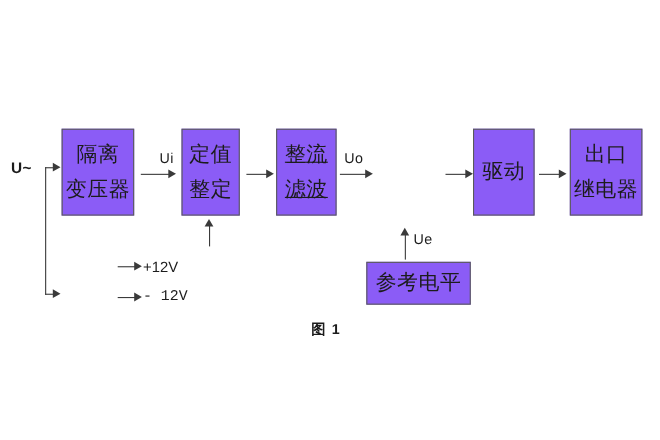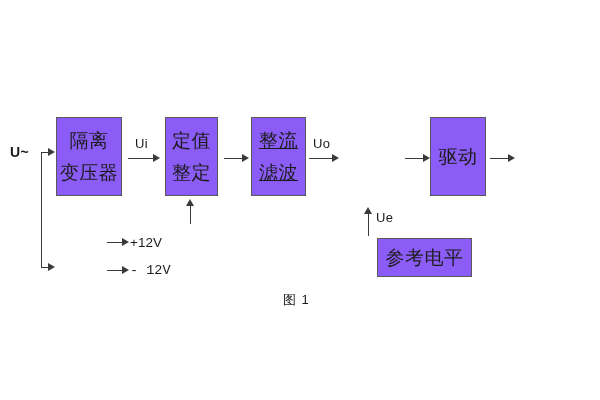--- a/index.html
+++ b/index.html
@@ -92,21 +92,21 @@
   <div class="rail h-line" style="left:41px; top:152px; width:9px;"></div>
   <div class="arrow-head right" style="left:48px; top:148px;"></div>
   <div class="rail h-line" style="left:41px; top:267px; width:9px;"></div>
   <div class="arrow-head right" style="left:48px; top:263px;"></div>
 
   <div class="block" style="left:56px; top:117px; width:66px; height:79px;">
     <span class="ln">隔离</span>
     <span class="ln">变压器</span>
   </div>
 
-  <div class="sig-label" style="left:135px; top:136px;">Ui</div>
+  <div class="sig-label" style="left:145px; top:136px;">Ui</div>
   <div class="rail h-line" style="left:128px; top:158px; width:27px;"></div>
   <div class="arrow-head right" style="left:153px; top:154px;"></div>
 
   <div class="block" style="left:165px; top:117px; width:53px; height:79px;">
     <span class="ln">定值</span>
     <span class="ln">整定</span>
   </div>
 
   <div class="rail h-line" style="left:224px; top:158px; width:20px;"></div>
   <div class="arrow-head right" style="left:242px; top:154px;"></div>
@@ -124,37 +124,41 @@
   <div class="rail h-line" style="left:405px; top:158px; width:20px;"></div>
   <div class="arrow-head right" style="left:423px; top:154px;"></div>
 
   <div class="block single" style="left:430px; top:117px; width:56px; height:79px;">
     <span class="ln">驱动</span>
   </div>
 
   <div class="rail h-line" style="left:490px; top:158px; width:20px;"></div>
   <div class="arrow-head right" style="left:508px; top:154px;"></div>
 
+  <div class="block" style="left:518px; top:117px; width:66px; height:79px;">
+    <span class="ln">出口</span>
+    <span class="ln">继电器</span>
+  </div>
 
 
   <div class="rail h-line" style="left:107px; top:242px; width:17px;"></div>
   <div class="arrow-head right" style="left:122px; top:238px;"></div>
   <div class="vlabel" style="left:130px; top:235px;">+12V</div>
 
   <div class="rail h-line" style="left:107px; top:270px; width:17px;"></div>
   <div class="arrow-head right" style="left:122px; top:266px;"></div>
   <div class="vlabel" style="left:130px; top:263px;font-family:Liberation Mono, monospace;">- 12V</div>
 
 
   <div class="rail v-line" style="left:190px; top:205px; height:19px;"></div>
   <div class="arrow-head up" style="left:186px; top:199px;"></div>
 
-  <div class="block single" style="left:333px; top:238px; width:95px; height:39px;margin-left:44px;">
+  <div class="block single" style="left:333px; top:238px; width:95px; height:39px;">
     <span class="ln">参考电平</span>
   </div>
 
   <div class="rail v-line" style="left:368px; top:213px; height:23px;"></div>
   <div class="arrow-head up" style="left:364px; top:207px;"></div>
   <div class="sig-label" style="left:376px; top:210px;">Ue</div>
 
-  <div class="caption" style="left:283px; top:291px;">图 1</div>
+  <div class="caption" style="left:283px; top:291px;font-weight:bold;">图 1</div>
 
 </div>
 
 </body></html>

